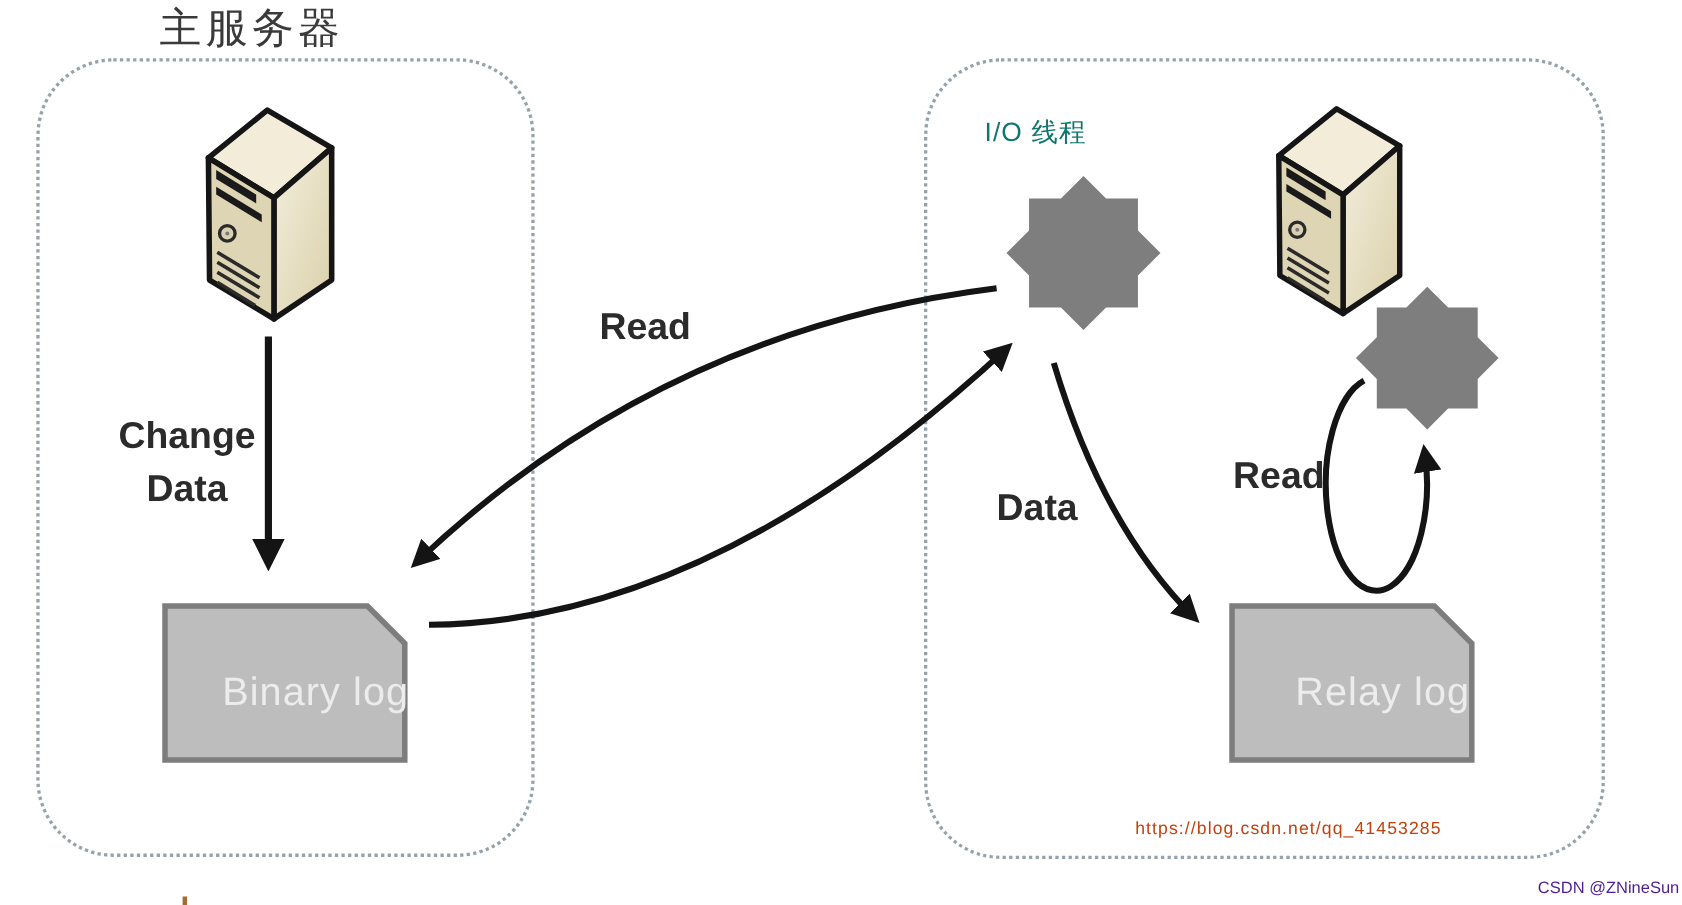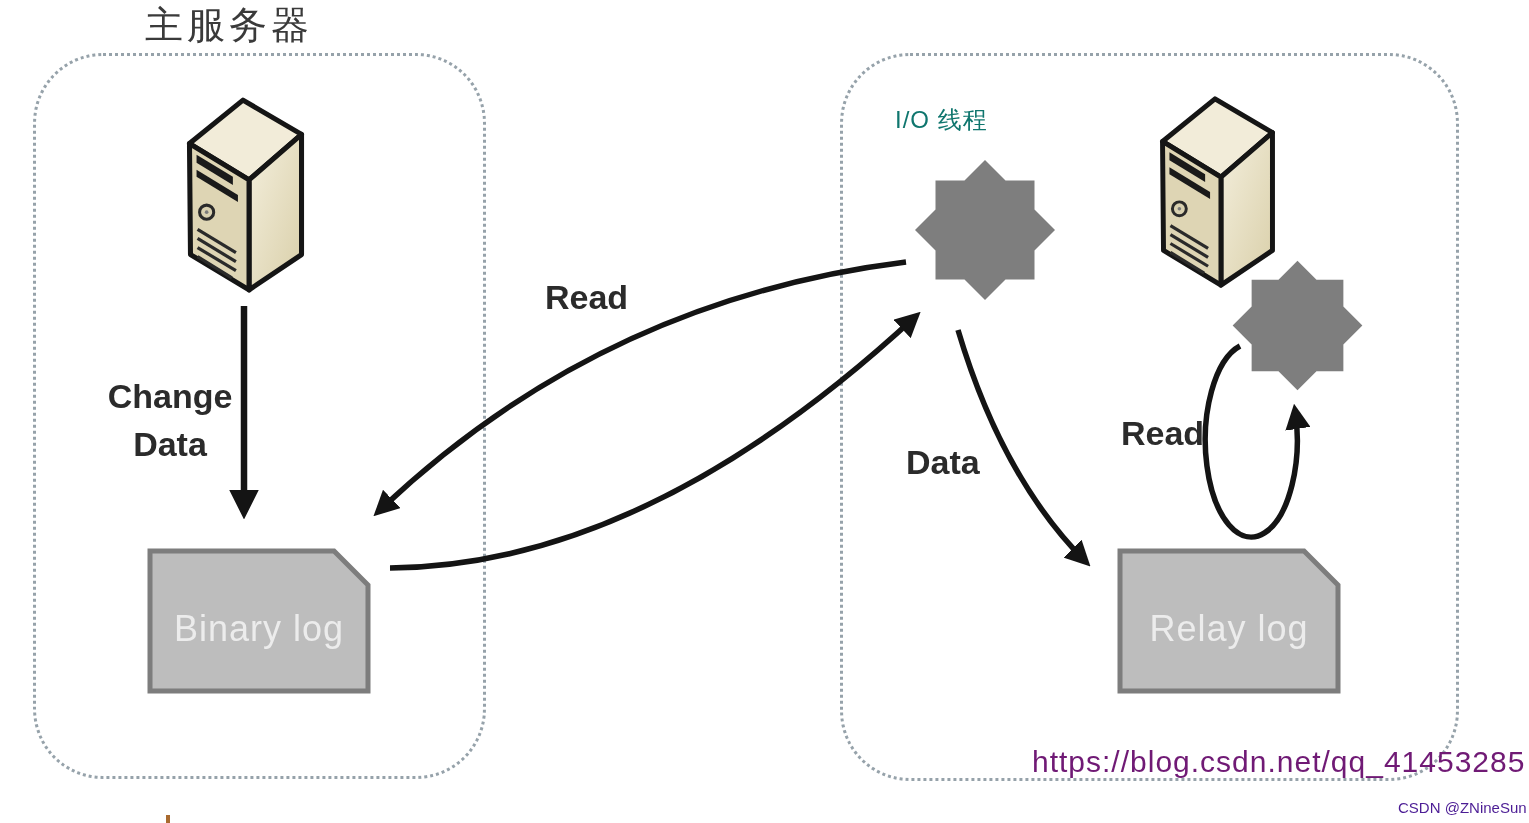--- a/index.html
+++ b/index.html
@@ -20,24 +20,24 @@
   }
   .cn-label{
     position:absolute;font-size:24px;font-weight:500;color:#0f766e;white-space:nowrap;letter-spacing:1px;
   }
   .data-change{
     position:absolute;left:92px;top:372px;width:156px;text-align:center;
     font-size:34px;font-weight:600;color:#2b2b2b;line-height:48px;
   }
   .log-label{
     position:absolute;left:0;top:60px;width:100%;text-align:center;
-    font-size:36px;font-weight:500;color:#ececec;letter-spacing:1px;
+    font-size:36px;font-weight:500;color:#ececec;letter-spacing:1px;padding-left:28px;
   }
   .watermark-url{
-    position:absolute;left:1032px;top:745px;font-size:30px;color:#701a75;
+    position:absolute;left:1032px;top:745px;font-size:16px;color:#c2410c;
     letter-spacing:1px;white-space:nowrap;
   }
   .watermark-credit{
     position:absolute;left:1398px;top:799px;font-size:15px;color:#4c1d95;white-space:nowrap;
   }
   svg{display:block;}
   .arrow-layer{position:absolute;left:0;top:0;pointer-events:none;}
   .artifact{position:absolute;left:166px;top:815px;width:4px;height:8px;background:#a96a2f;}
 </style>
 </head>

